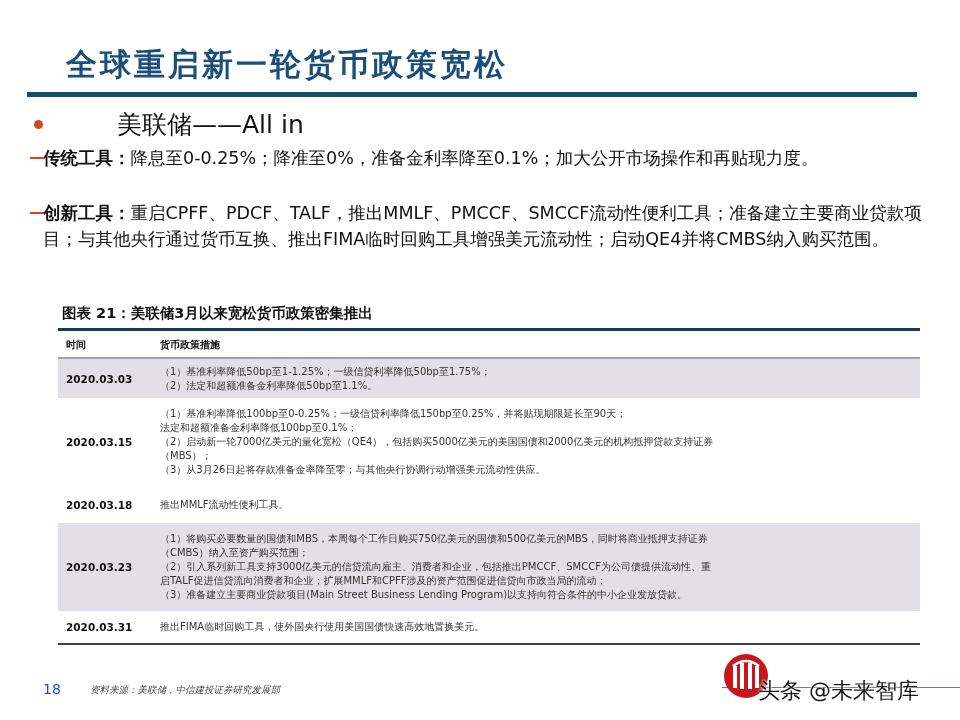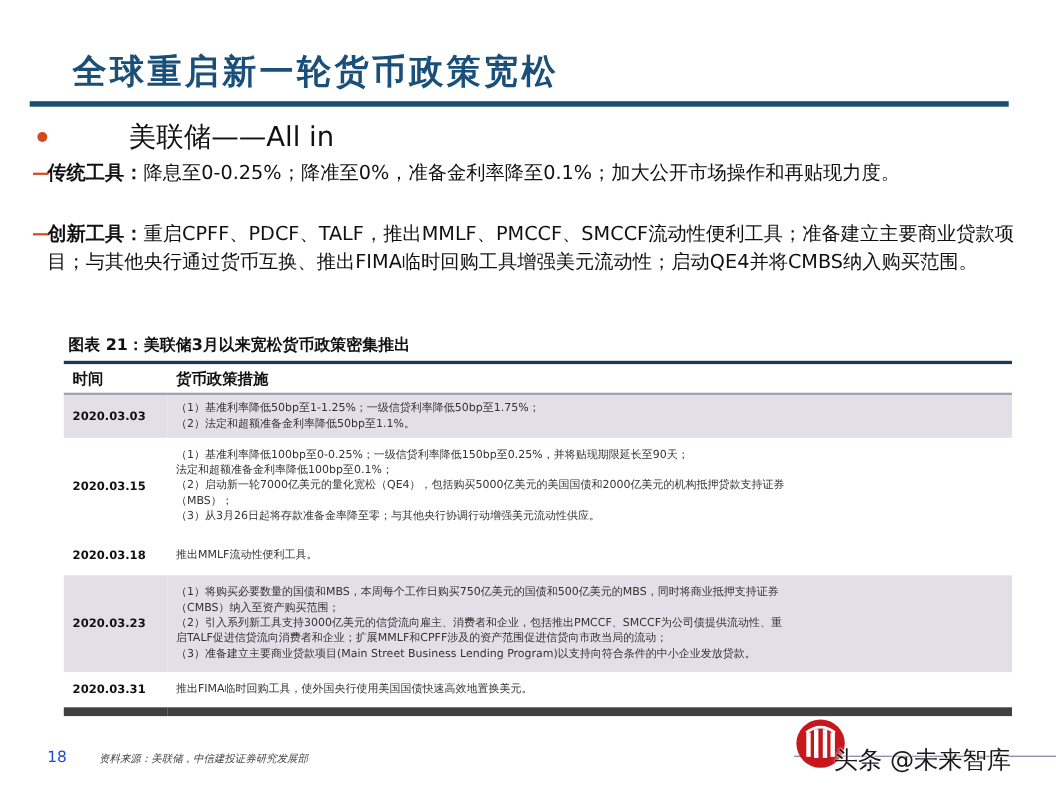--- a/index.html
+++ b/index.html
@@ -94,21 +94,21 @@
     .policy-table {
       position: absolute;
       left: 58px;
       top: 333px;
       width: 862px;
       border-collapse: collapse;
       font-family: "DejaVu Sans", sans-serif;
     }
     .policy-table th {
       text-align: left;
-      font-size: 14px;
+      font-size: 10px;
       font-weight: bold;
       height: 24px;
       padding: 0 0 0 8px;
       border-bottom: 2px solid #a09fb0;
       color: #111;
     }
     .policy-table td {
       font-size: 10px;
       line-height: 14px;
       vertical-align: middle;
@@ -124,21 +124,21 @@
     .policy-table tr.shaded td {
       background: #e2dfe9;
     }
     .policy-table tr.r-0303 td { height: 33px; }
     .policy-table tr.r-0315 td { height: 82px; }
     .policy-table tr.r-0317 td { height: 29px; }
     .policy-table tr.r-0318 td { height: 31px; }
     .policy-table tr.r-0323 td { height: 82px; }
     .policy-table tr.r-0331 td { height: 26px; }
     .policy-table tr.last td {
-      border-bottom: 8px solid #404040;
+      border-bottom: 2px solid #404040;
     }
     .measure-line {
       display: block;
       white-space: nowrap;
     }
     .page-number {
       position: absolute;
       left: 43px;
       top: 681px;
       font-size: 14px;

